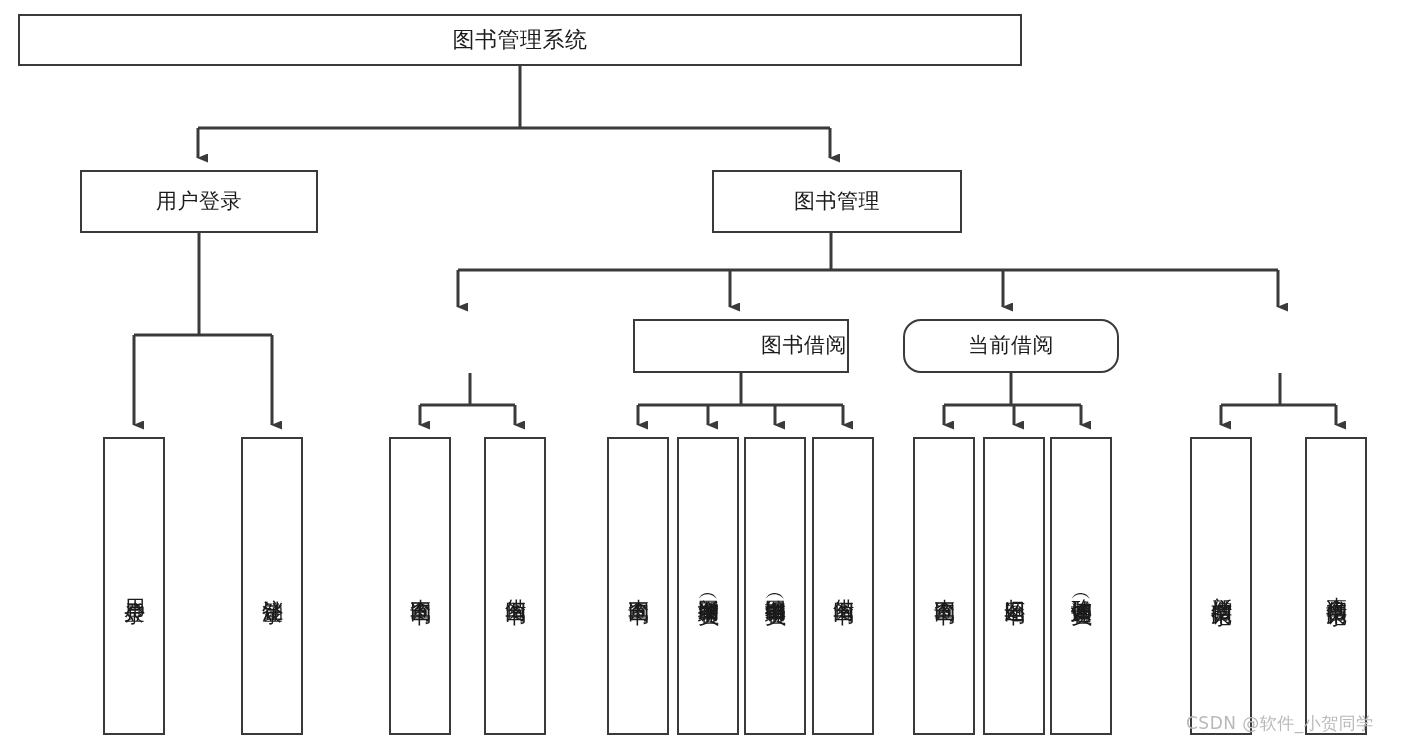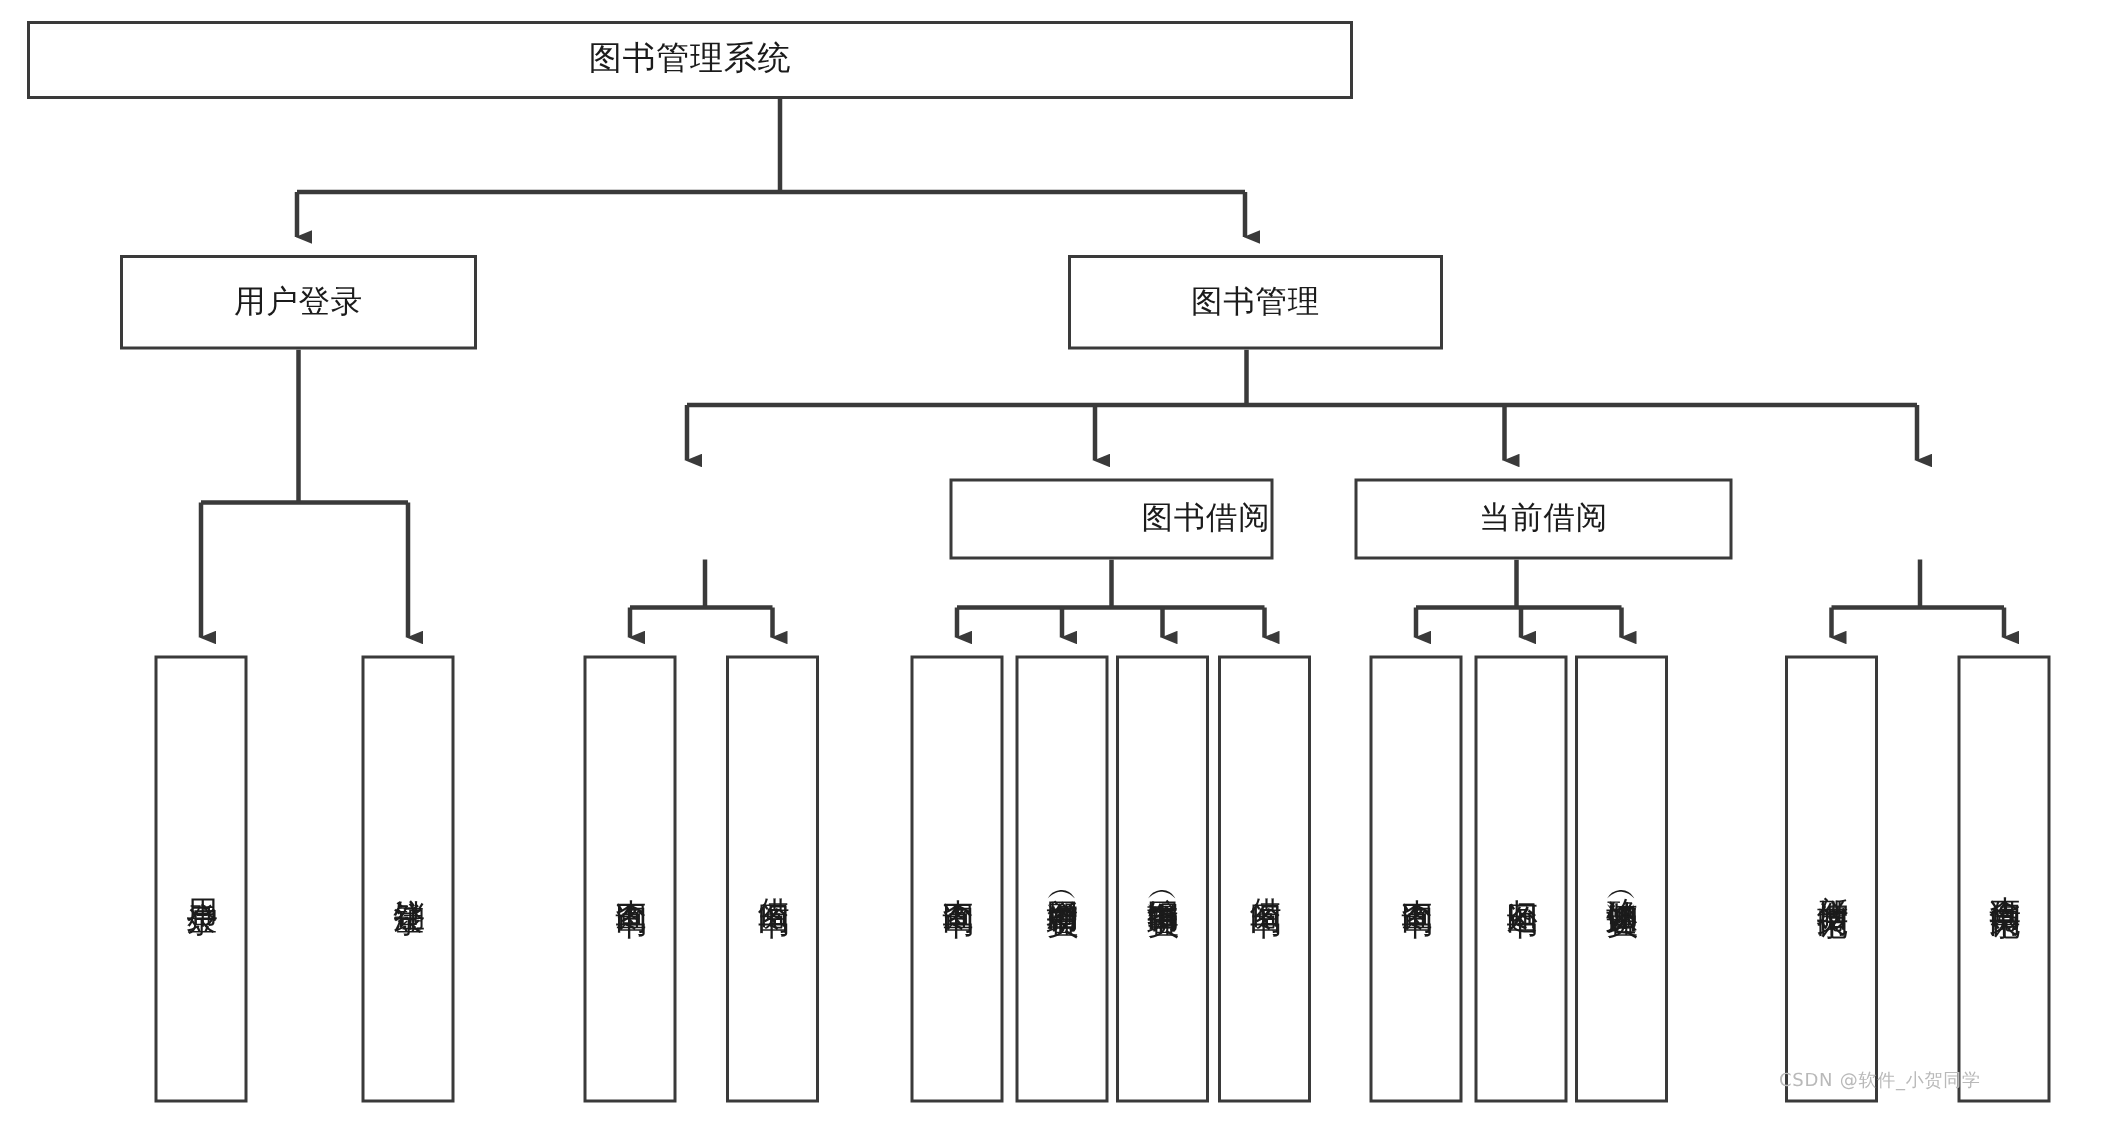--- a/index.html
+++ b/index.html
@@ -57,21 +57,21 @@
     letter-spacing: 1px;
     line-height: 1.18;
   }
   #root-node .node-label {
     font-size: 22px;
   }
   #watermark {
     position: absolute;
     left: 1186px;
     top: 712px;
-    font-size: 12px;
+    font-size: 17px;
     color: #b9b9b9;
     white-space: nowrap;
     letter-spacing: 0.5px;
   }
 </style>
 </head>
 <body>
 
 <div id="diagram-root">
 
@@ -119,35 +119,35 @@
       <path d="M 1014,405 L 1014,425" marker-end="url(#arrowhead)"></path>
       <path d="M 1081,405 L 1081,425" marker-end="url(#arrowhead)"></path>
 
       <path d="M 1280,373 L 1280,405"></path>
       <path d="M 1221,405 L 1336,405"></path>
       <path d="M 1221,405 L 1221,425" marker-end="url(#arrowhead)"></path>
       <path d="M 1336,405 L 1336,425" marker-end="url(#arrowhead)"></path>
     </g>
   </svg>
 
-  <div class="node horiz" id="root-node" style="left:18px; top:14px; width:884px; height:52px;">
+  <div class="node horiz" id="root-node" style="left:18px; top:14px; width:1004px; height:52px;">
     <span class="node-label">图书管理系统</span>
   </div>
 
   <div class="node horiz" style="left:80px; top:170px; width:238px; height:63px;">
     <span class="node-label">用户登录</span>
   </div>
   <div class="node horiz" style="left:712px; top:170px; width:250px; height:63px;">
     <span class="node-label">图书管理</span>
   </div>
 
   <div class="node horiz" style="left:633px; top:319px; width:216px; height:54px;justify-content:flex-end;">
     <span class="node-label">图书借阅</span>
   </div>
-  <div class="node horiz" style="left:903px; top:319px; width:252px; height:54px;">
+  <div class="node horiz" style="left:903px; top:319px; width:216px; height:54px;border-radius:18px;">
     <span class="node-label">当前借阅</span>
   </div>
 
   <div class="node vert" style="left:103px; top:437px; width:62px; height:298px;">
     <span class="node-label">用户登录</span>
   </div>
   <div class="node vert" style="left:241px; top:437px; width:62px; height:298px;">
     <span class="node-label">注销登录</span>
   </div>
 

